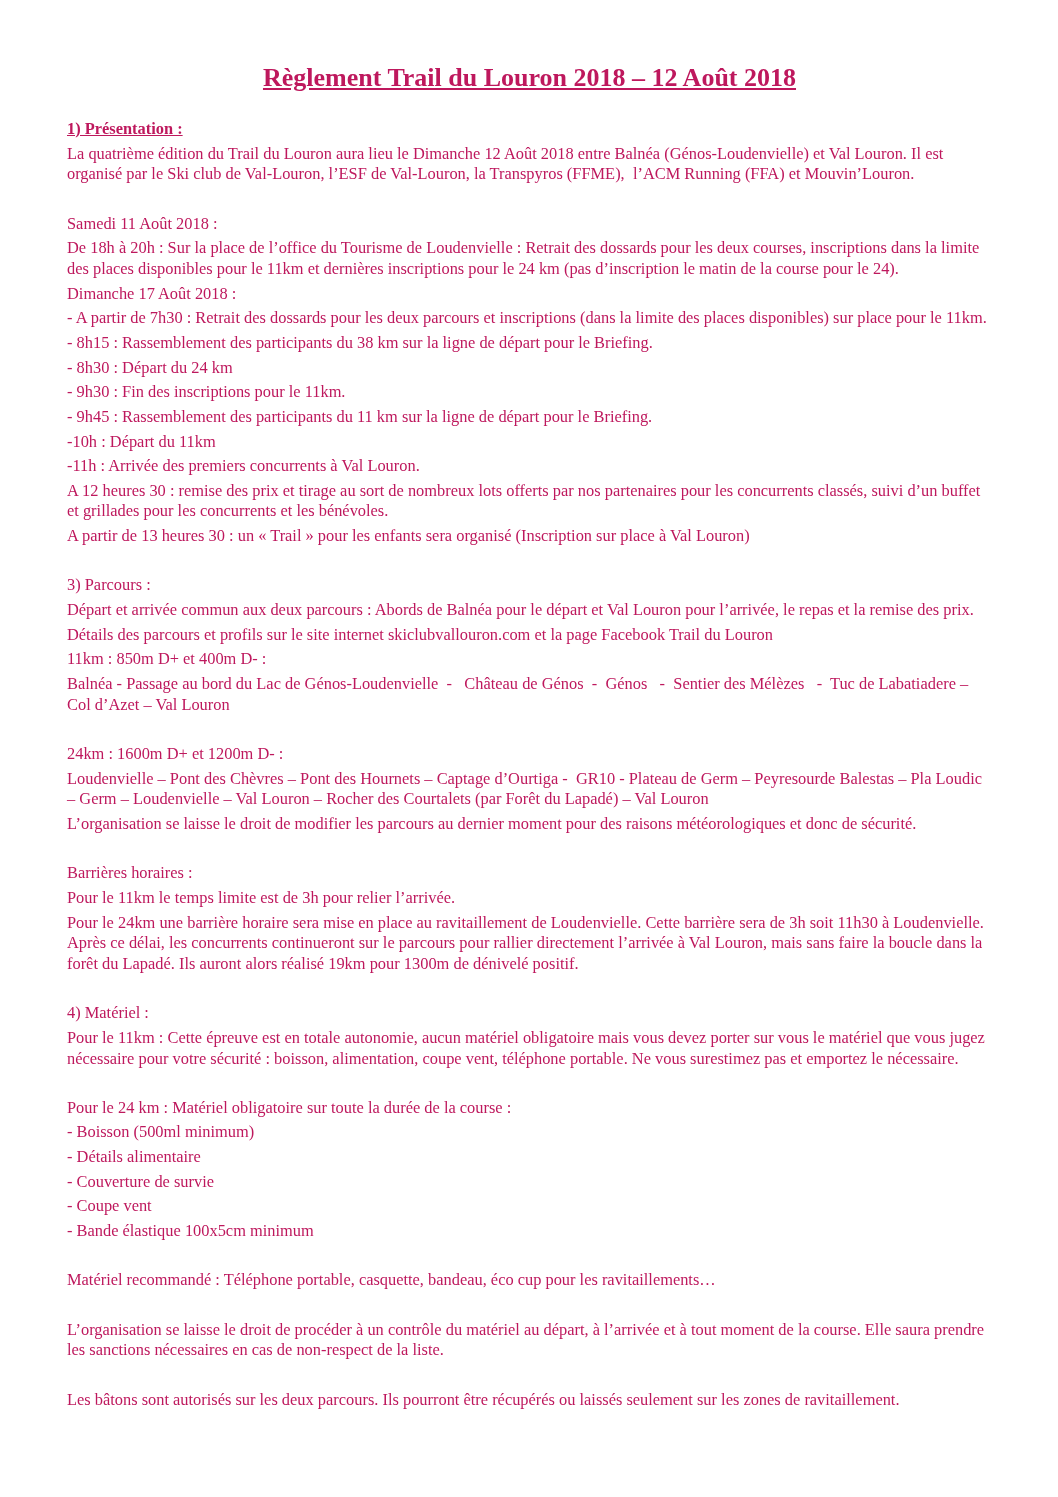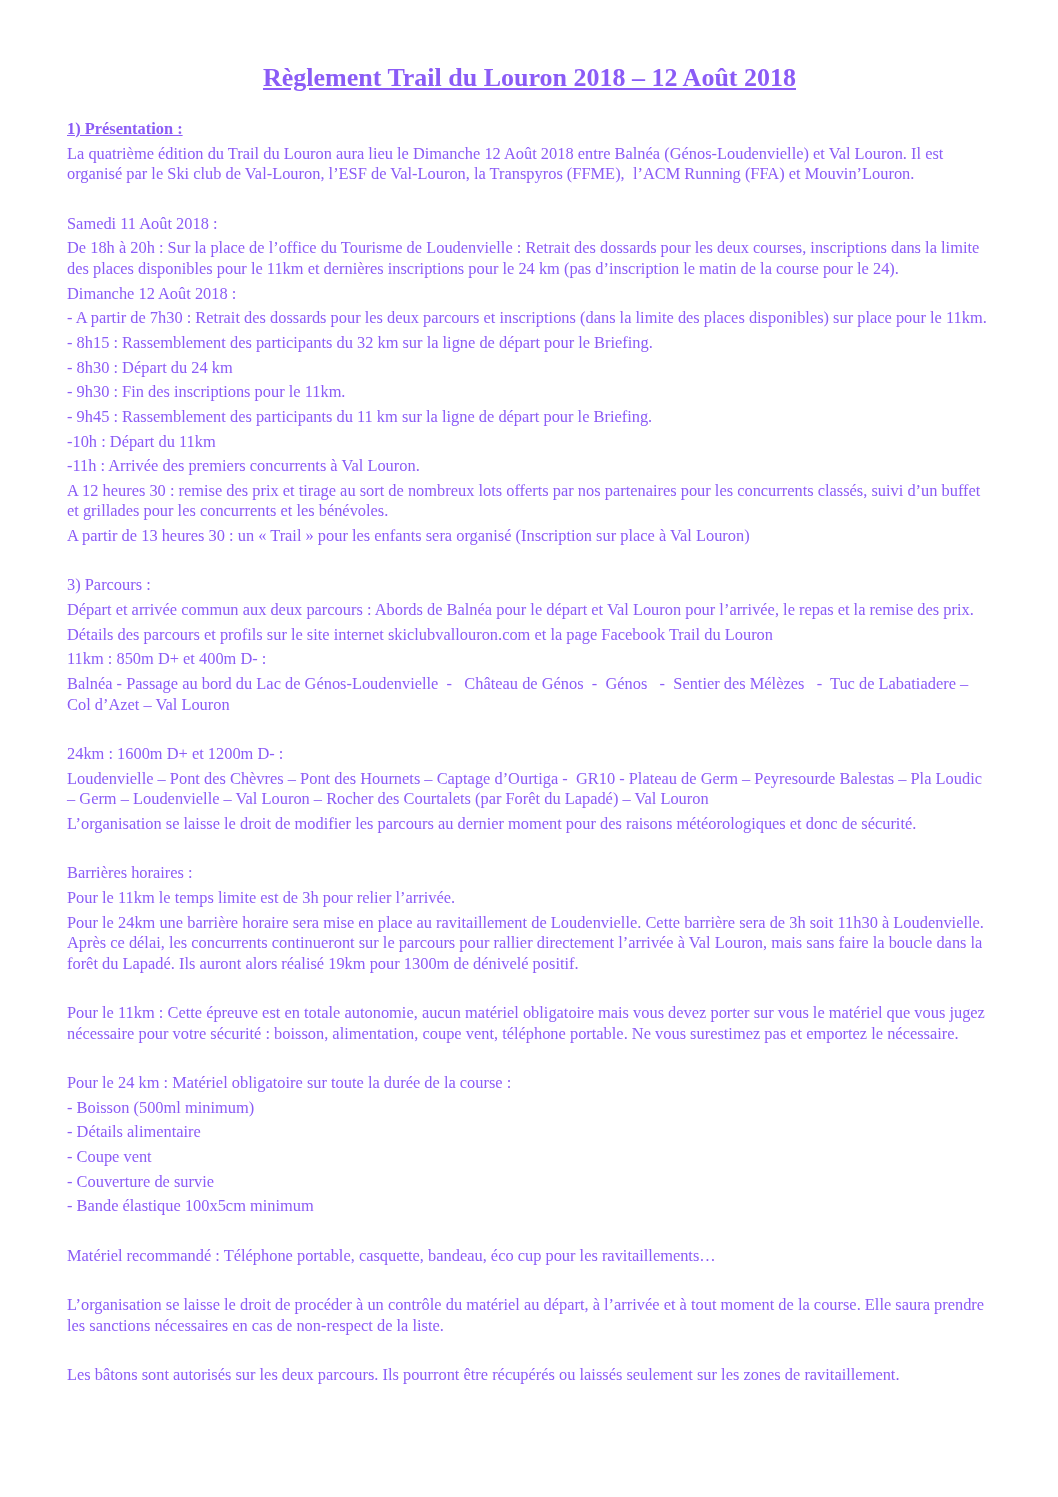--- a/index.html
+++ b/index.html
@@ -5,21 +5,21 @@
   html, body {
     margin: 0;
     padding: 0;
     background: #ffffff;
   }
   .page {
     width: 1058px;
     height: 1497px;
     box-sizing: border-box;
     background: #ffffff;
-    color: #8b5cf6;
+    color: #be185d;
     padding: 62px 62px 0 63px;
     font-family: "Liberation Serif", "DejaVu Serif", serif;
     font-size: 16.4px;
     line-height: 20.65px;
     overflow: hidden;
   }
   .title {
     font-size: 26px;
     line-height: 32px;
     font-weight: bold;
@@ -52,23 +52,23 @@
   <section>
     <p class="hu">1) Présentation :</p>
     <p>La quatrième édition du Trail du Louron aura lieu le Dimanche 12 Août 2018 entre Balnéa (Génos-Loudenvielle) et Val Louron. Il est organisé par le Ski club de Val-Louron, l’ESF de Val-Louron, la Transpyros (FFME),  l’ACM Running (FFA) et Mouvin’Louron.</p>
   </section>
 
   <div class="gap"></div>
 
   <section>
     <p class="b">Samedi 11 Août 2018 :</p>
     <p>De 18h à 20h : Sur la place de l’office du Tourisme de Loudenvielle : Retrait des dossards pour les deux courses, inscriptions dans la limite des places disponibles pour le 11km et dernières inscriptions pour le 24 km (pas d’inscription le matin de la course pour le 24).</p>
-    <p class="b">Dimanche 12 Août 2018 :</p>
+    <p class="b">Dimanche 17 Août 2018 :</p>
     <p>- A partir de 7h30 : Retrait des dossards pour les deux parcours et inscriptions (dans la limite des places disponibles) sur place pour le 11km.</p>
-    <p>- 8h15 : Rassemblement des participants du 32 km sur la ligne de départ pour le Briefing.</p>
+    <p>- 8h15 : Rassemblement des participants du 38 km sur la ligne de départ pour le Briefing.</p>
     <p>- 8h30 : Départ du 24 km</p>
     <p>- 9h30 : Fin des inscriptions pour le 11km.</p>
     <p>- 9h45 : Rassemblement des participants du 11 km sur la ligne de départ pour le Briefing.</p>
     <p>-10h : Départ du 11km</p>
     <p>-11h : Arrivée des premiers concurrents à Val Louron.</p>
     <p><span class="b">A 12 heures 30 :</span><span> remise des prix et tirage au sort de nombreux lots offerts par nos partenaires pour les concurrents classés, suivi d’un buffet et grillades pour les concurrents et les bénévoles.</span></p>
     <p><span class="b">A partir de 13 heures 30 :</span><span> un « Trail » pour les enfants sera organisé (Inscription sur place à Val Louron)</span></p>
   </section>
 
   <div class="gap"></div>
@@ -85,27 +85,28 @@
     <p>L’organisation se laisse le droit de modifier les parcours au dernier moment pour des raisons météorologiques et donc de sécurité.</p>
     <div class="gap"></div>
     <p>Barrières horaires :</p>
     <p>Pour le 11km le temps limite est de 3h pour relier l’arrivée.</p>
     <p>Pour le 24km une barrière horaire sera mise en place au ravitaillement de Loudenvielle. Cette barrière sera de 3h soit 11h30 à Loudenvielle. Après ce délai, les concurrents continueront sur le parcours pour rallier directement l’arrivée à Val Louron, mais sans faire la boucle dans la forêt du Lapadé. Ils auront alors réalisé 19km pour 1300m de dénivelé positif.</p>
   </section>
 
   <div class="gap"></div>
 
   <section>
+    <p class="b">4) Matériel :</p>
     <p>Pour le 11km : Cette épreuve est en totale autonomie, aucun matériel obligatoire mais vous devez porter sur vous le matériel que vous jugez nécessaire pour votre sécurité : boisson, alimentation, coupe vent, téléphone portable. Ne vous surestimez pas et emportez le nécessaire.</p>
     <div class="gap"></div>
     <p>Pour le 24 km : Matériel obligatoire sur toute la durée de la course :</p>
     <p>- Boisson (500ml minimum)</p>
     <p>- Détails alimentaire</p>
+    <p>- Couverture de survie</p>
     <p>- Coupe vent</p>
-    <p>- Couverture de survie</p>
     <p>- Bande élastique 100x5cm minimum</p>
     <div class="gap"></div>
     <p>Matériel recommandé : Téléphone portable, casquette, bandeau, éco cup pour les ravitaillements…</p>
     <div class="gap"></div>
     <p>L’organisation se laisse le droit de procéder à un contrôle du matériel au départ, à l’arrivée et à tout moment de la course. Elle saura prendre les sanctions nécessaires en cas de non-respect de la liste.</p>
     <div class="gap"></div>
     <p>Les bâtons sont autorisés sur les deux parcours. Ils pourront être récupérés ou laissés seulement sur les zones de ravitaillement.</p>
   </section>
 
 </div>

